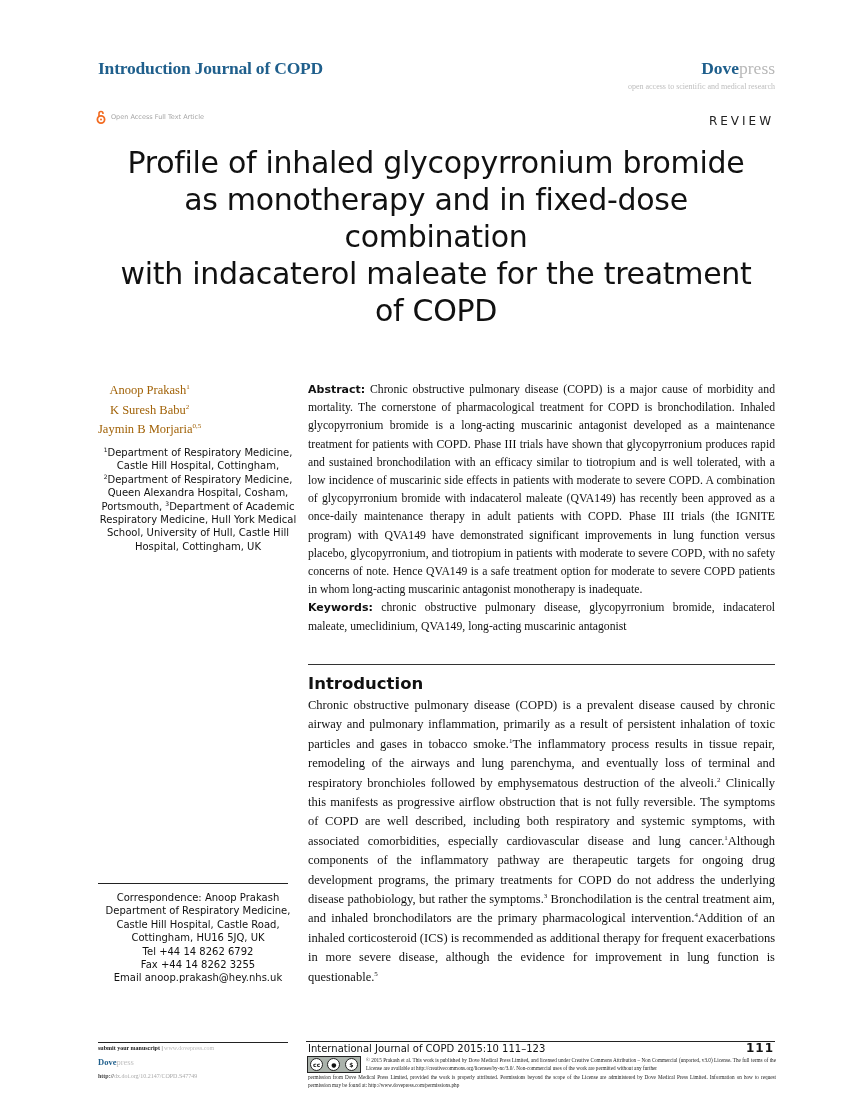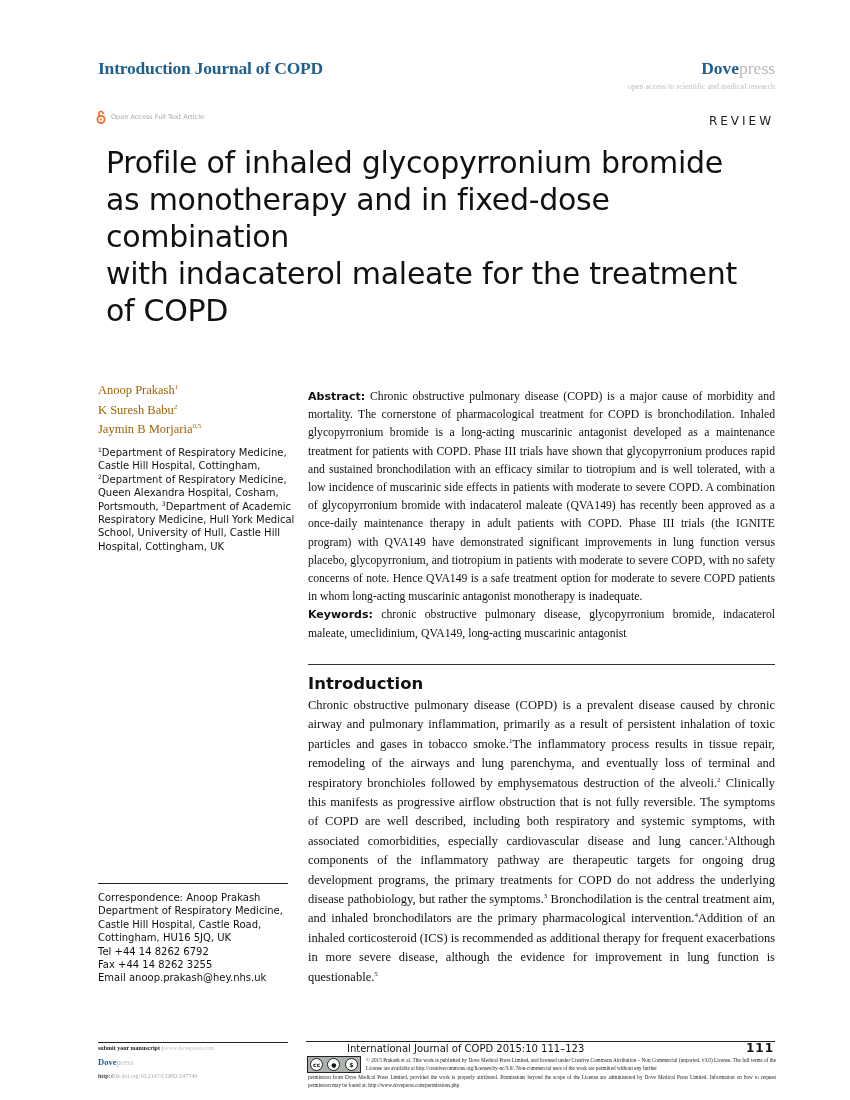--- a/index.html
+++ b/index.html
@@ -1,19 +1,19 @@
 <!DOCTYPE html>
 <html><head>
   <meta charset="utf-8">
   <style>
     html, body { margin: 0; padding: 0; background: #ffffff; }
     body { width: 850px; height: 1100px; position: relative; overflow: hidden; color: #111; }
     .abs { position: absolute; }
     .serif { font-family: "Liberation Serif", "DejaVu Serif", serif; }
-    .sans { font-family: "DejaVu Sans", "Liberation Sans", sans-serif; }
+    .sans { font-family: "DejaVu Sans", "Liberation Sans", sans-serif; text-align: center; }
 
     .journal-title { left: 98px; top: 58px; font-size: 17.5px; color: #1f5f8c; font-weight: bold; letter-spacing: -0.2px; }
     .dove-logo { right: 75px; top: 58px; font-size: 17.5px; font-weight: bold; }
     .dove-logo .dove { color: #1f5f8c; }
     .dove-logo .press { color: #b8b8b8; font-weight: normal; }
     .dove-tagline { right: 75px; top: 82px; font-size: 8px; color: #bdbdbd; }
 
     .oa-row { left: 96px; top: 110px; display: flex; align-items: center; gap: 5px; }
     .oa-icon { width: 10px; height: 14px; }
     .oa-text { font-size: 6.5px; color: #a5a5a5; }
@@ -24,39 +24,39 @@
 
     .authors { left: 98px; top: 381px; font-size: 12.5px; line-height: 19.5px; color: #a16207; font-family: Liberation Serif, serif; }
     .authors sup { font-size: 7px; vertical-align: super; line-height: 0; }
 
     .affil { left: 98px; top: 446px; width: 200px; font-size: 10px; line-height: 13.4px; color: #111; }
     .affil sup { font-size: 6px; line-height: 0; }
 
     .corr-rule { left: 98px; top: 883px; width: 190px; height: 1px; background: #222; }
     .corr { left: 98px; top: 891px; width: 200px; font-size: 10px; line-height: 13.4px; color: #111; }
 
-    .abstract { left: 308px; top: 381px; width: 467px; font-size: 11.7px; line-height: 18.2px; text-align: justify; color: #111; margin-top: 7px; }
+    .abstract { left: 308px; top: 381px; width: 467px; font-size: 11.7px; line-height: 18.2px; text-align: justify; color: #111; }
     .abstract b { font-family: "DejaVu Sans", "Liberation Sans", sans-serif; font-weight: bold; font-size: 11px; }
 
     .intro-rule { left: 308px; top: 664px; width: 467px; height: 1px; background: #333; }
     .intro-heading { left: 308px; top: 674px; font-size: 16.5px; font-weight: bold; color: #111; }
     .intro-body { left: 308px; top: 696px; width: 467px; font-size: 12.5px; line-height: 19.4px; text-align: justify; color: #111; }
     .intro-body sup { font-size: 7px; line-height: 0; }
 
     .footer-rule-left { left: 98px; top: 1042px; width: 190px; height: 1px; background: #222; }
     .footer-rule-right { left: 306px; top: 1041px; width: 469px; height: 1px; background: #222; }
     .submit-line { left: 98px; top: 1045px; font-size: 6px; color: #222; }
     .submit-line .light { color: #bbb; }
     .footer-dove { left: 98px; top: 1057px; font-size: 8.5px; font-weight: bold; }
     .footer-dove .dove { color: #1f5f8c; }
     .footer-dove .press { color: #c0c0c0; font-weight: normal; }
     .footer-doi { left: 98px; top: 1073px; font-size: 6px; color: #444; }
     .footer-doi .light { color: #aaa; }
 
-    .citation { left: 308px; top: 1043px; font-size: 10px; color: #111; margin-left: 39px; }
+    .citation { left: 308px; top: 1043px; font-size: 10px; color: #111; }
     .page-num { right: 76px; top: 1041px; font-size: 12px; font-weight: bold; color: #111; letter-spacing: 1px; }
 
     .cc-badge { left: 307px; top: 1056px; width: 54px; height: 17px; background: #aab2ab; border: 1px solid #222; display: flex; align-items: center; justify-content: space-around; box-sizing: border-box; }
     .cc-badge .circle { width: 11px; height: 11px; border-radius: 50%; background: #fff; border: 1px solid #222; font-size: 6px; line-height: 11px; text-align: center; font-weight: bold; font-family: "DejaVu Sans", sans-serif; }
     .license { left: 366px; top: 1056px; width: 410px; font-size: 5.2px; line-height: 8.4px; color: #222; text-align: justify; }
     .license-cont { left: 308px; top: 1073px; width: 468px; font-size: 5.2px; line-height: 8.4px; color: #222; text-align: justify; }
   </style>
 </head>
 <body>
 

